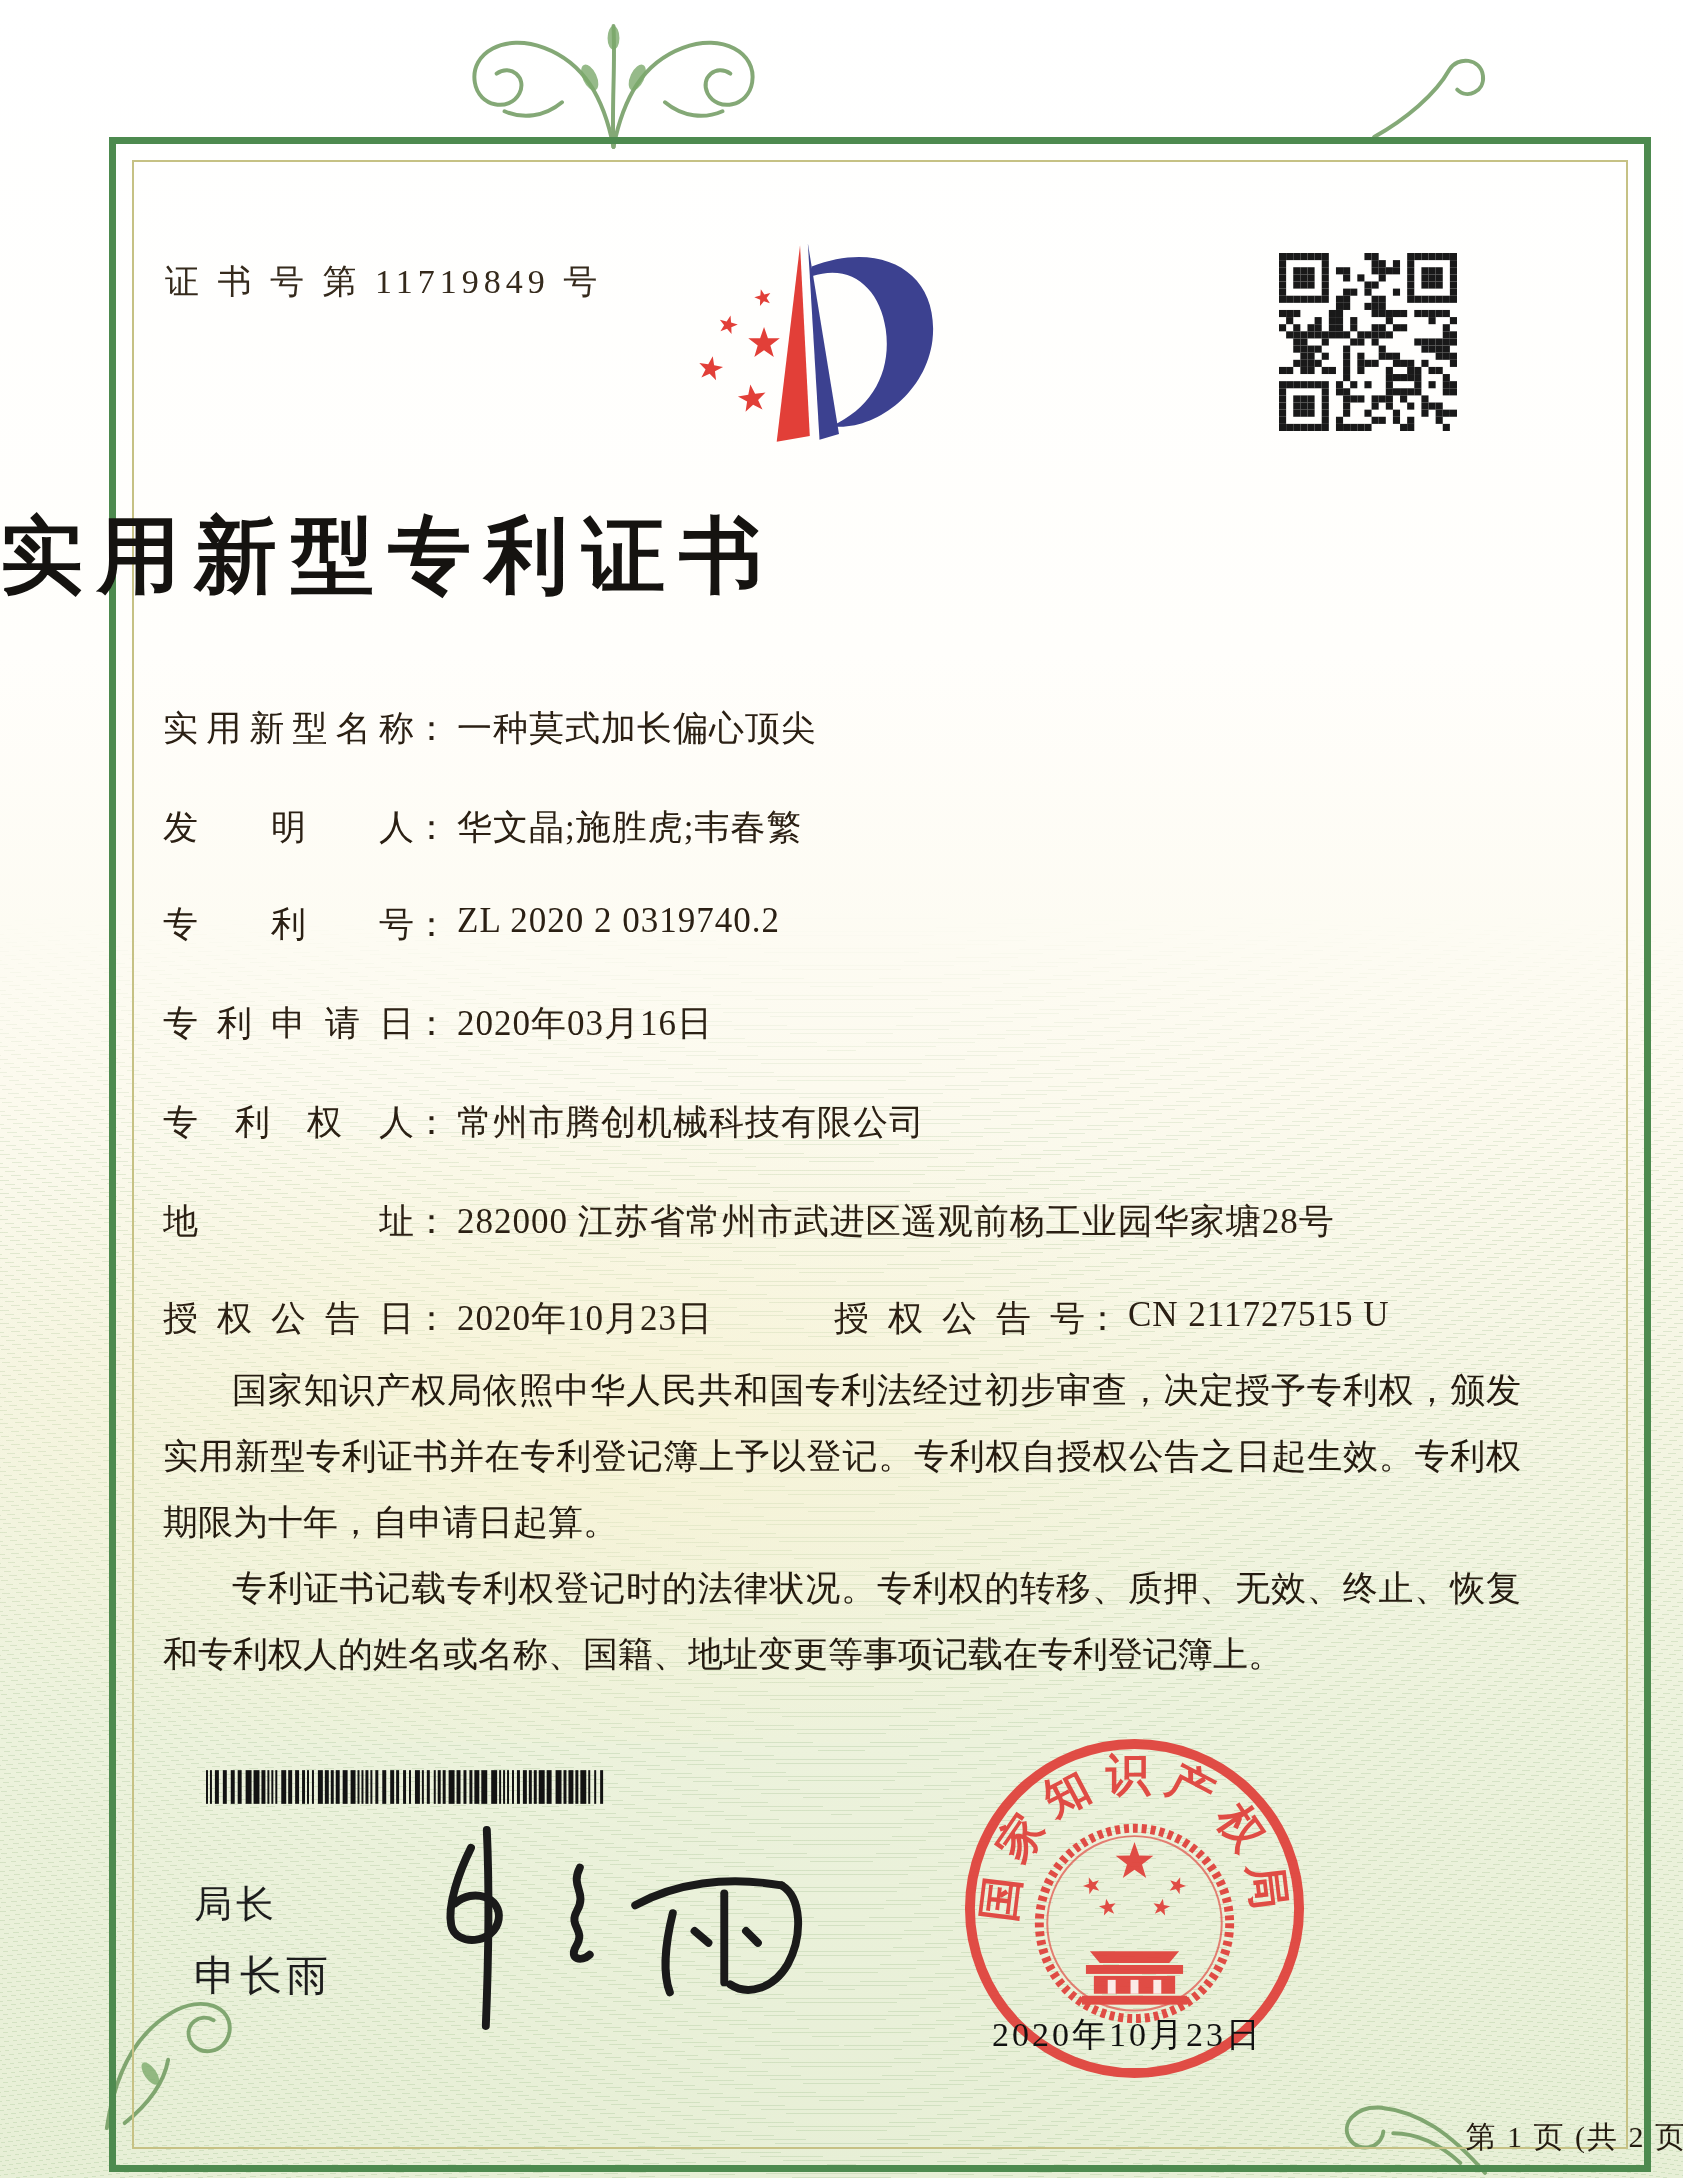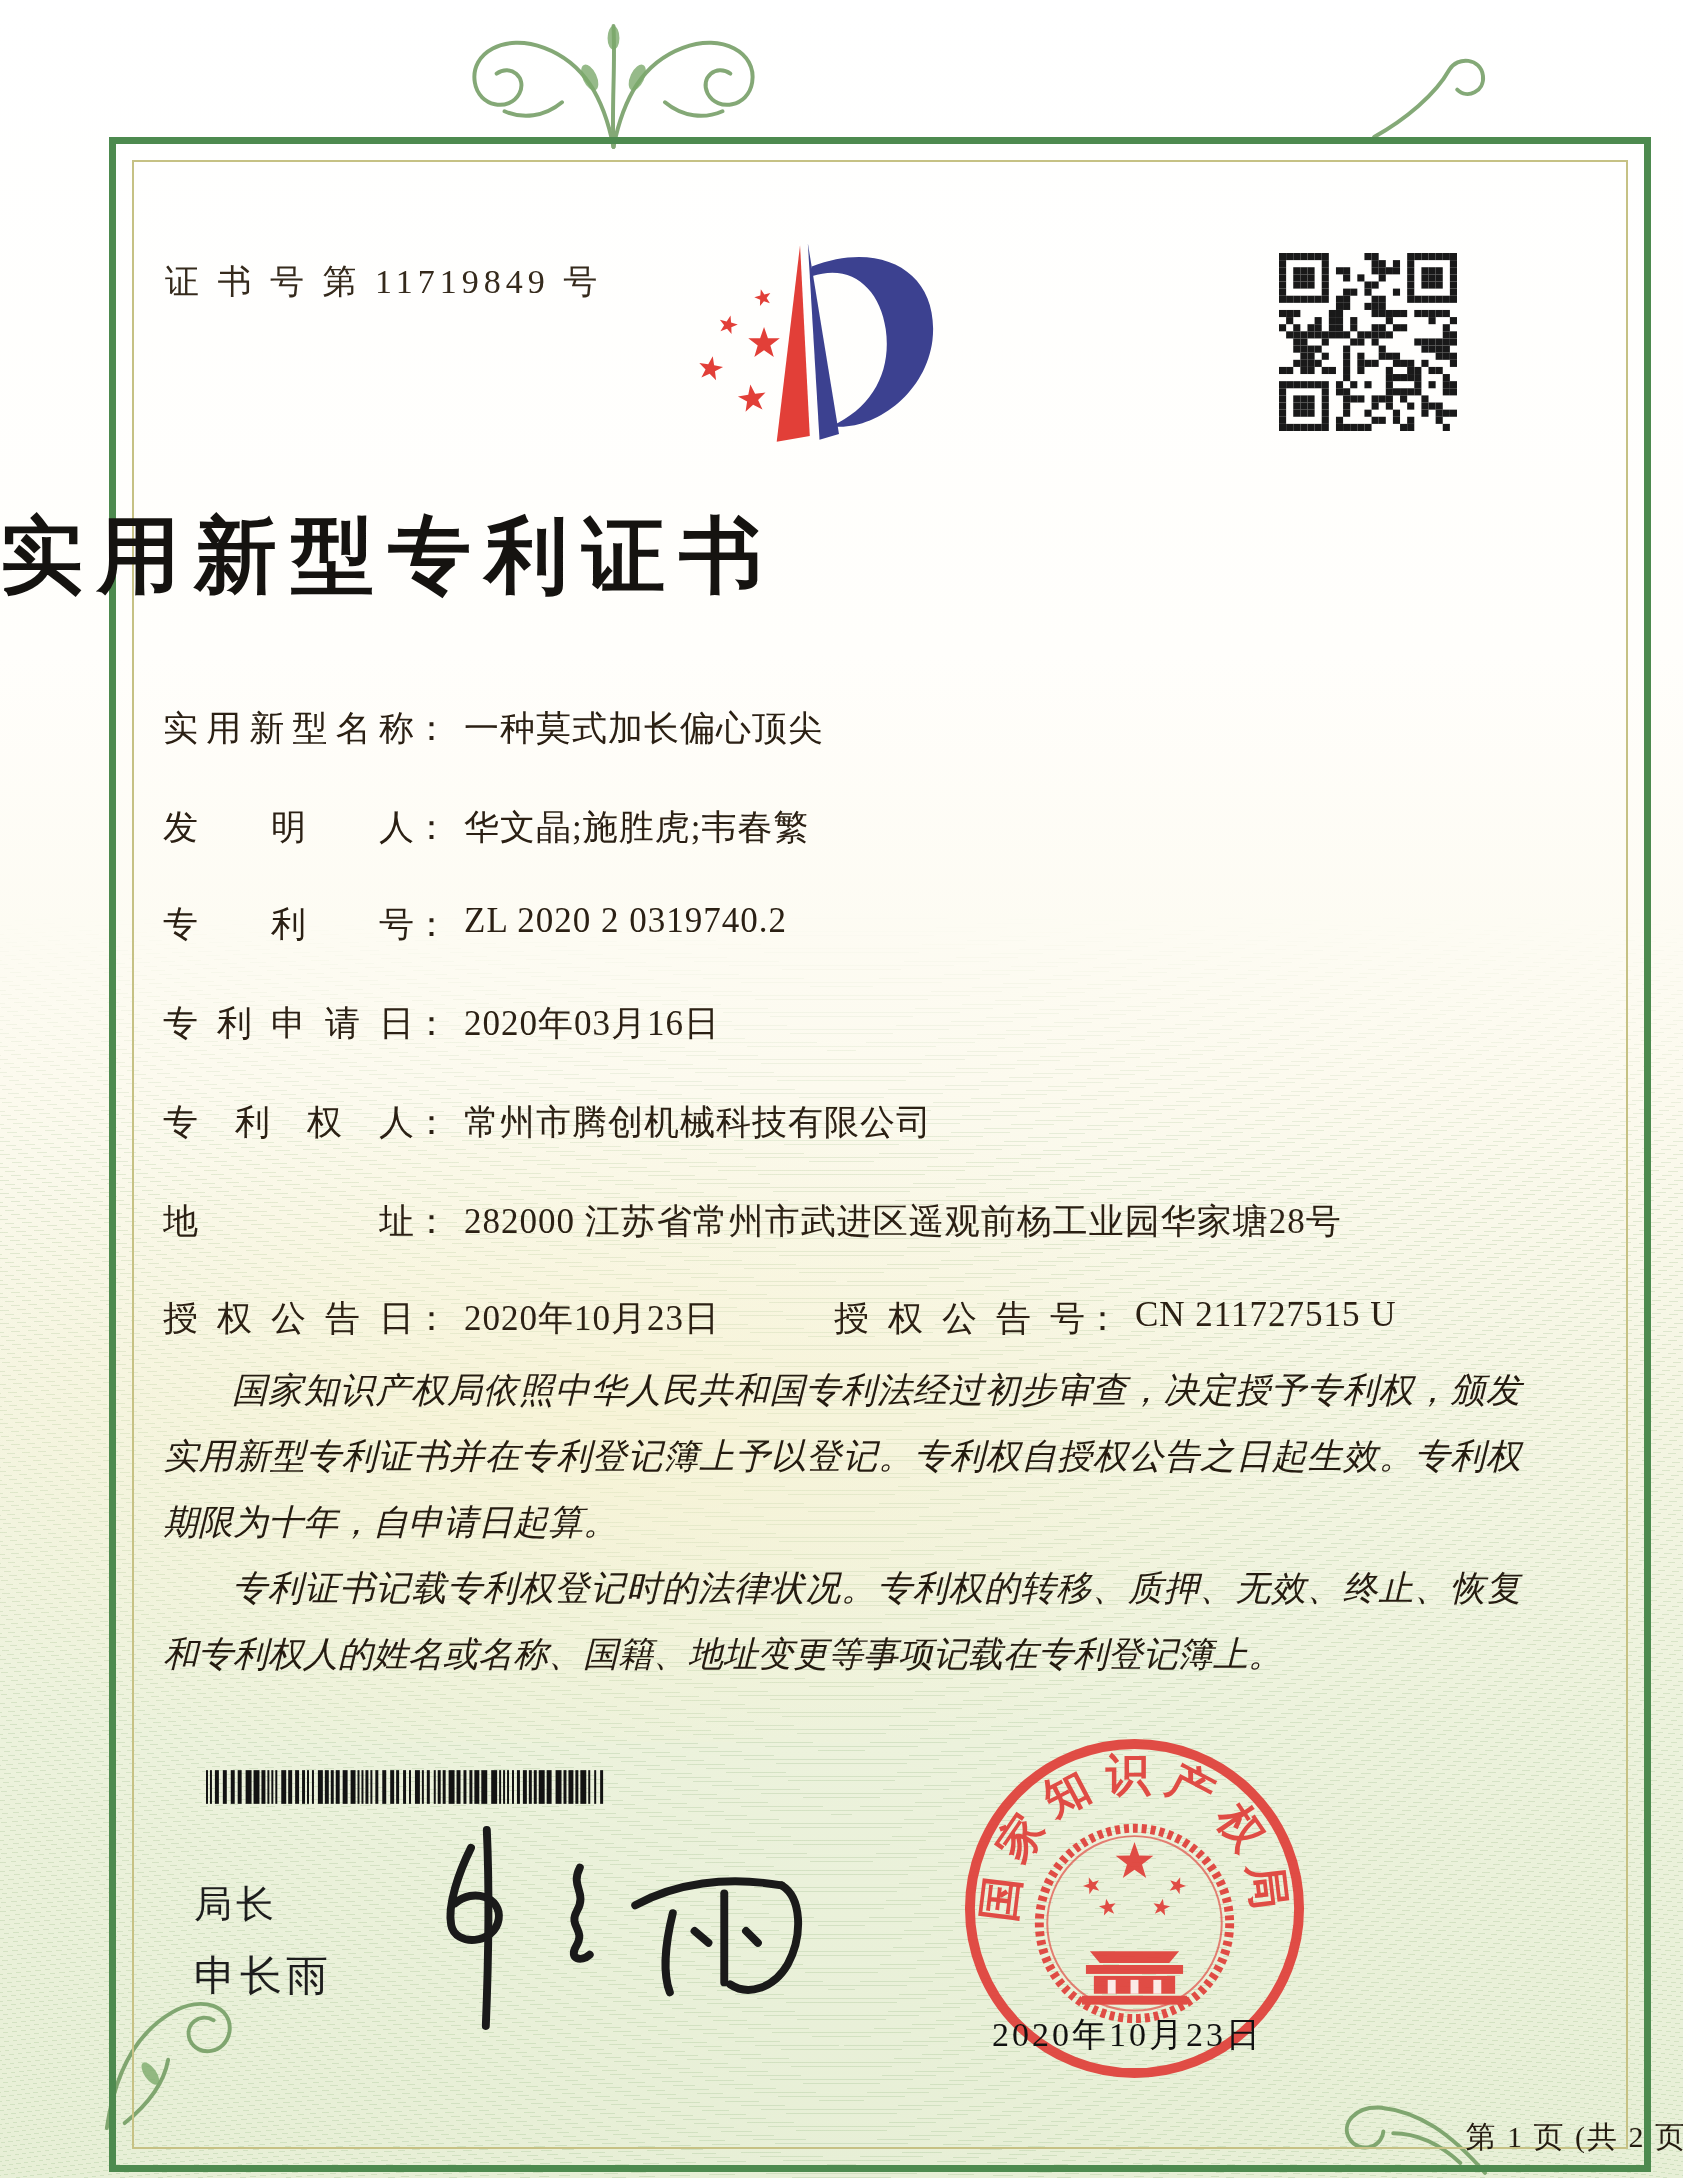--- a/index.html
+++ b/index.html
@@ -18,23 +18,23 @@
   .frame-inner{position:absolute;left:16px;top:16px;right:16px;bottom:16px;border:2px solid #c6c184;}
   .ornament{position:absolute;pointer-events:none;}
   .cert-no{position:absolute;left:165px;top:259px;font-size:34px;letter-spacing:5px;color:#352a1c;}
   .logo{position:absolute;left:624px;top:216px;width:356px;height:292px;}
   .qr{position:absolute;left:1279px;top:253px;width:178px;height:178px;}
   .title{position:absolute;left:0;top:501px;width:100%;margin:0;text-align:left;
     font-size:83px;font-weight:700;letter-spacing:14px;color:#151310;}
   .field{position:absolute;left:163px;font-size:35px;white-space:nowrap;color:#2b2014;}
   .flabel{display:inline-block;width:251px;text-align:justify;text-align-last:justify;-moz-text-align-last:justify;vertical-align:top;}
   .colon{display:inline-block;vertical-align:top;}
-  .fvalue{display:inline-block;margin-left:15px;vertical-align:top;letter-spacing:1px;}
+  .fvalue{display:inline-block;margin-left:8px;vertical-align:top;letter-spacing:1px;}
   .pair2{position:absolute;left:671px;top:0;white-space:nowrap;}
-  .body-text{position:absolute;left:163px;top:1358px;width:1358px;font-size:35px;line-height:66px;color:#241b10;text-align:justify;font-style:italic;}
+  .body-text{position:absolute;left:163px;top:1358px;width:1358px;font-size:35px;line-height:66px;color:#241b10;text-align:justify;}
   .body-text p{margin:0;text-indent:69px;}
   .barcode{position:absolute;left:206px;top:1770px;width:408px;height:34px;}
   .officer-title{position:absolute;left:194px;top:1879px;font-size:38px;font-family:Liberation Serif, serif;color:#1d1d1d;letter-spacing:4px;}
   .officer-name{position:absolute;left:194px;top:1948px;font-size:42px;font-family:"Liberation Sans","DejaVu Sans",sans-serif;color:#1d1d1d;letter-spacing:4px;}
   .signature{position:absolute;left:376px;top:1814px;width:465px;height:228px;}
   .seal{position:absolute;left:963px;top:1737px;width:343px;height:343px;opacity:.93;}
   .seal-date{position:absolute;left:992px;top:2012px;font-size:34px;letter-spacing:3px;color:#111;white-space:nowrap;}
   .footer{position:absolute;left:16px;top:2117px;width:100%;text-align:right;font-size:30px;letter-spacing:2px;color:#241b10;}
   .seal-ring-text{font-size:45px;font-weight:700;letter-spacing:13px;fill:#e0403a;font-family:"Liberation Serif","DejaVu Serif",serif;}
 </style>

